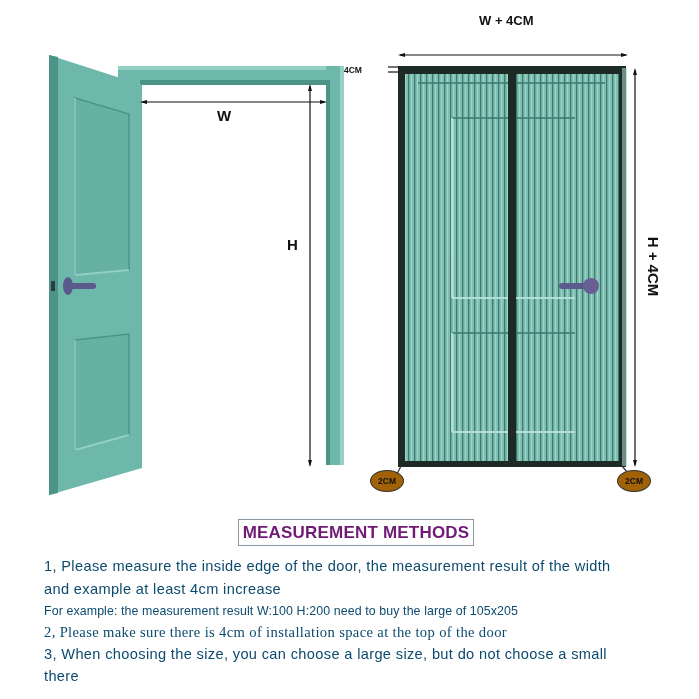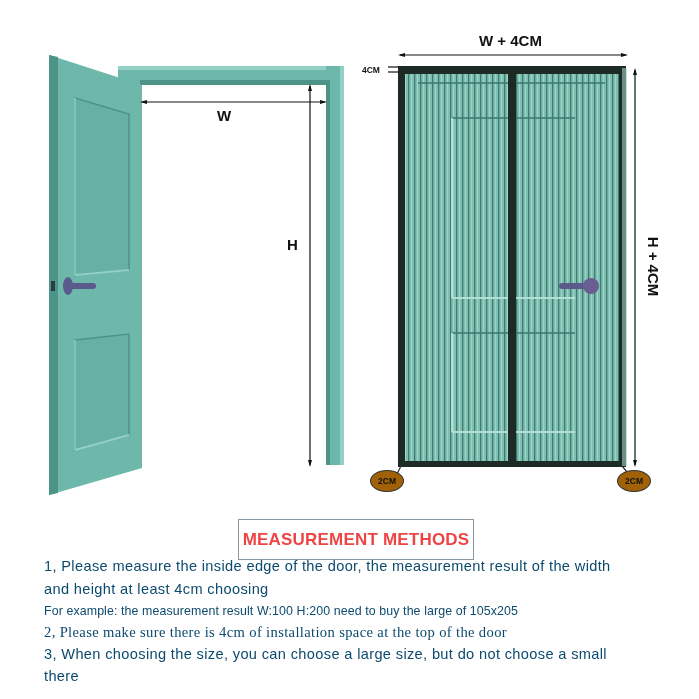--- a/index.html
+++ b/index.html
@@ -1,24 +1,24 @@
 <!DOCTYPE html>
 <html><head>
 <meta charset="utf-8">
 <style>
   html, body { margin: 0; padding: 0; background: #ffffff; }
   body { width: 699px; height: 699px; position: relative; overflow: hidden; font-family: "Liberation Sans", sans-serif; }
   svg.diagram { position: absolute; left: 0; top: 0; }
   .dim-label { position: absolute; font-family: "Liberation Sans", sans-serif; font-weight: bold; color: #111; }
   .title-box {
-    position: absolute; left: 238px; top: 519px; width: 236px; height: 41px;
+    position: absolute; left: 238px; top: 519px; width: 236px; height: 27px;
     border: 1px solid #8a96a0; box-sizing: border-box;
     display: flex; align-items: center; justify-content: center;
     font-family: "Liberation Sans", sans-serif; font-weight: bold; font-size: 17px;
-    color: #ef4444; letter-spacing: 0.2px;
+    color: #701a75; letter-spacing: 0.2px;
   }
   .instr { position: absolute; left: 44px; color: #0c4a6e; font-family: "Liberation Sans", sans-serif; white-space: nowrap; }
   .big { font-size: 14.6px; letter-spacing: 0.35px; }
   .small { font-size: 12.4px; letter-spacing: 0.1px; }
   .bubble {
     position: absolute; width: 34px; height: 22px; border: 1.5px solid #333; border-radius: 50%;
     background: #a16207; display: flex; align-items: center; justify-content: center;
     font-size: 8.5px; font-weight: bold; color: #111; box-sizing: border-box;
   }
 </style>
@@ -117,33 +117,33 @@
   </g>
 
   <g stroke="#333" stroke-width="1.2" fill="none">
     <line x1="401" y1="466" x2="397" y2="474"></line>
     <line x1="622" y1="466" x2="627" y2="472"></line>
   </g>
 </svg>
 
 <div class="dim-label" style="left:217px; top:107px; font-size:15px;">W</div>
 <div class="dim-label" style="left:287px; top:236px; font-size:15px;">H</div>
-<div class="dim-label" style="left:479px; top:32px; font-size:15px;">W + 4CM</div>
+<div class="dim-label" style="left:479px; top:13px; font-size:13px;">W + 4CM</div>
 <div class="dim-label" style="left:618px; top:258px; font-size:15px; transform: rotate(90deg); transform-origin: center; width:70px; text-align:center;">H + 4CM</div>
-<div class="dim-label" style="left:362px; top:65px; font-size:8.5px;">4CM</div>
+<div class="dim-label" style="left:344px; top:65px; font-size:8.5px;">4CM</div>
 
 <div class="bubble" style="left:370px; top:470px;">
   <span>2CM</span>
 </div>
 <div class="bubble" style="left:617px; top:470px;">
   <span>2CM</span>
 </div>
 
 <div class="title-box">
   <span>MEASUREMENT METHODS</span>
 </div>
 
 <div class="instr big" style="top:558px;">1, Please measure the inside edge of the door, the measurement result of the width</div>
-<div class="instr big" style="top:581px;">and height at least 4cm choosing</div>
+<div class="instr big" style="top:581px;">and example at least 4cm increase</div>
 <div class="instr small" style="top:604px;">For example: the measurement result W:100 H:200 need to buy the large of 105x205</div>
 <div class="instr big" style="top:624px;font-family:Liberation Serif, serif;">2, Please make sure there is 4cm of installation space at the top of the door</div>
 <div class="instr big" style="top:646px;">3, When choosing the size, you can choose a large size, but do not choose a small</div>
 <div class="instr big" style="top:668px;">there</div>
 
 </body></html>

